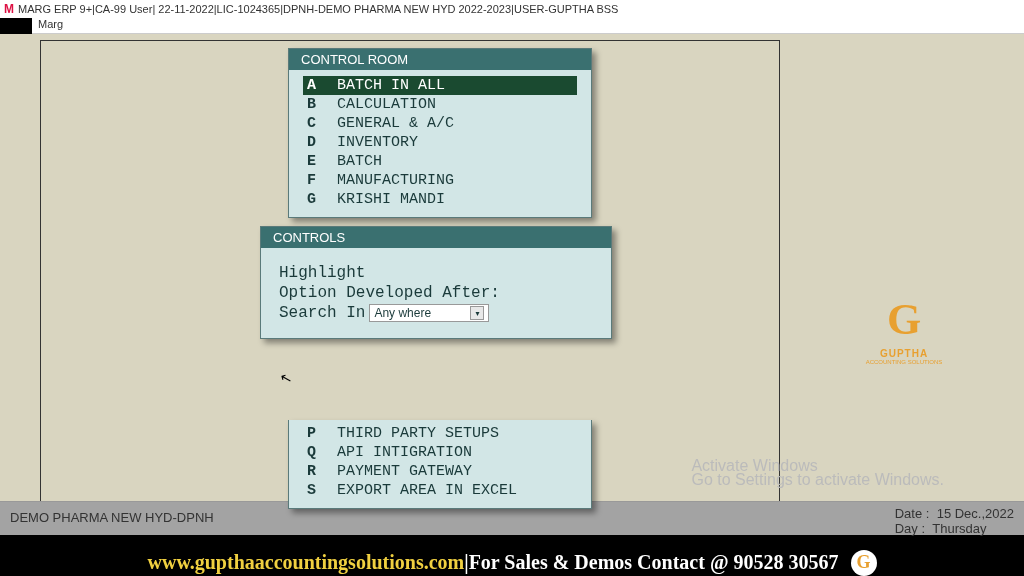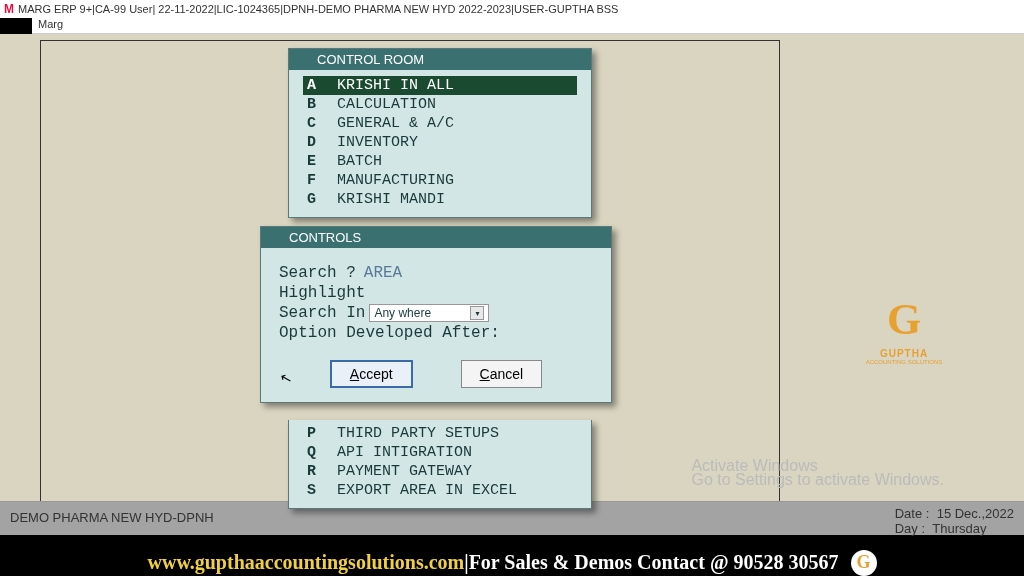--- a/index.html
+++ b/index.html
@@ -117,21 +117,21 @@
     
     .panel {
       position: absolute;
       background: #d2e6e6;
       border: 1px solid #5a7a7a;
       box-shadow: 4px 4px 6px rgba(0,0,0,0.4);
     }
     .panel-title {
       background: #3a7070;
       color: #fff;
-      padding: 3px 28px;
+      padding: 3px 12px;
       font-size: 13px;
       font-family: 'Segoe UI', Arial, sans-serif;
     }
     .control-room {
       top: 48px;
       left: 288px;
       width: 304px;
     }
     .menu-list {
       padding: 6px 14px 8px 14px;
@@ -291,21 +291,21 @@
     <div class="logo-text">GUPTHA</div>
     <div class="logo-sub">ACCOUNTING SOLUTIONS</div>
   </div>
 </div>
 
 <div class="panel control-room">
   <div class="panel-title">CONTROL ROOM</div>
   <div class="menu-list" id="menu-top">
       <div class="menu-item selected">
         <span class="menu-key">A</span>
-        <span>KRISHI IN ALL</span>
+        <span>BATCH IN ALL</span>
       </div>
       <div class="menu-item">
         <span class="menu-key">B</span>
         <span>CALCULATION</span>
       </div>
       <div class="menu-item">
         <span class="menu-key">C</span>
         <span>GENERAL &amp; A/C</span>
       </div>
       <div class="menu-item">
@@ -345,40 +345,32 @@
         <span class="menu-key">S</span>
         <span>EXPORT AREA IN EXCEL</span>
       </div>
     </div>
 </div>
 
 <div class="panel controls-dialog">
   <div class="panel-title">CONTROLS</div>
   <div class="controls-body">
     <div class="form-row">
-      <span class="form-label">Search ?</span>
-      <span class="search-value">AREA</span>
+      <span class="form-label">Highlight</span>
     </div>
     <div class="form-row">
-      <span class="form-label">Highlight</span>
+      <span class="form-label">Option Developed After:</span>
     </div>
     <div class="form-row">
       <span class="form-label">Search In</span>
       <span class="dropdown">
         <span>Any where</span>
         <span class="dropdown-arrow">▾</span>
       </span>
     </div>
-    <div class="form-row">
-      <span class="form-label">Option Developed After:</span>
-    </div>
-    <div class="button-row">
-      <button class="btn primary"><u>A</u><span>ccept</span></button>
-      <button class="btn"><u>C</u><span>ancel</span></button>
-    </div>
   </div>
 </div>
 
 <div class="cursor">↖</div>
 
 <div class="footer-banner">
   <span class="url">www.gupthaaccountingsolutions.com</span>
   <span> | </span>
   <span>For Sales &amp; Demos Contact @ 90528 30567</span>
   <span class="footer-logo">G</span>

